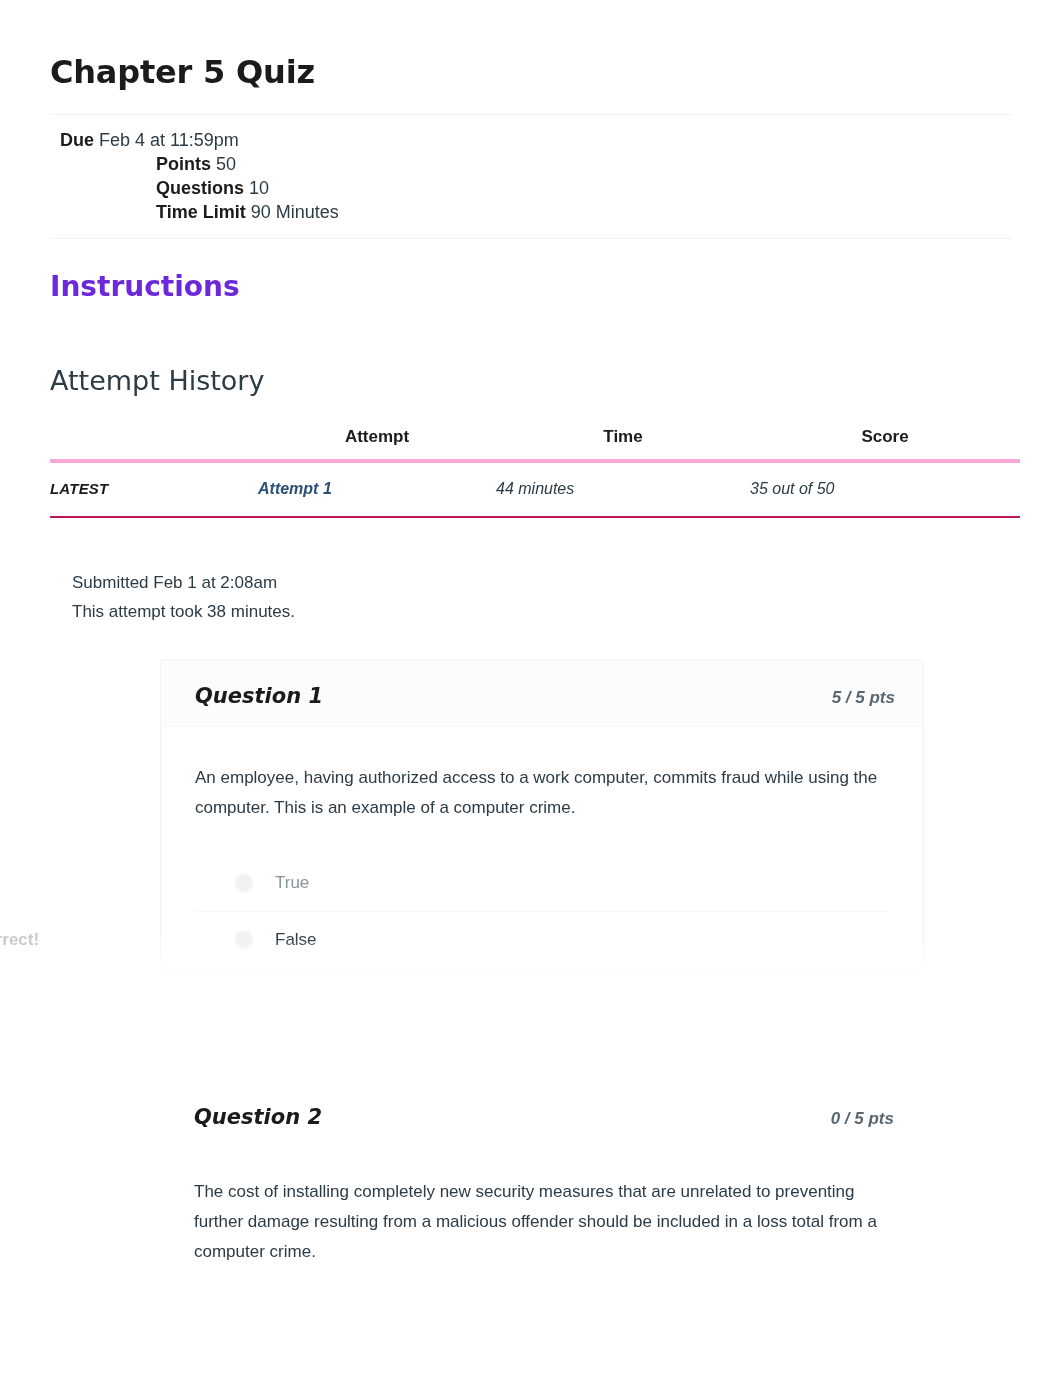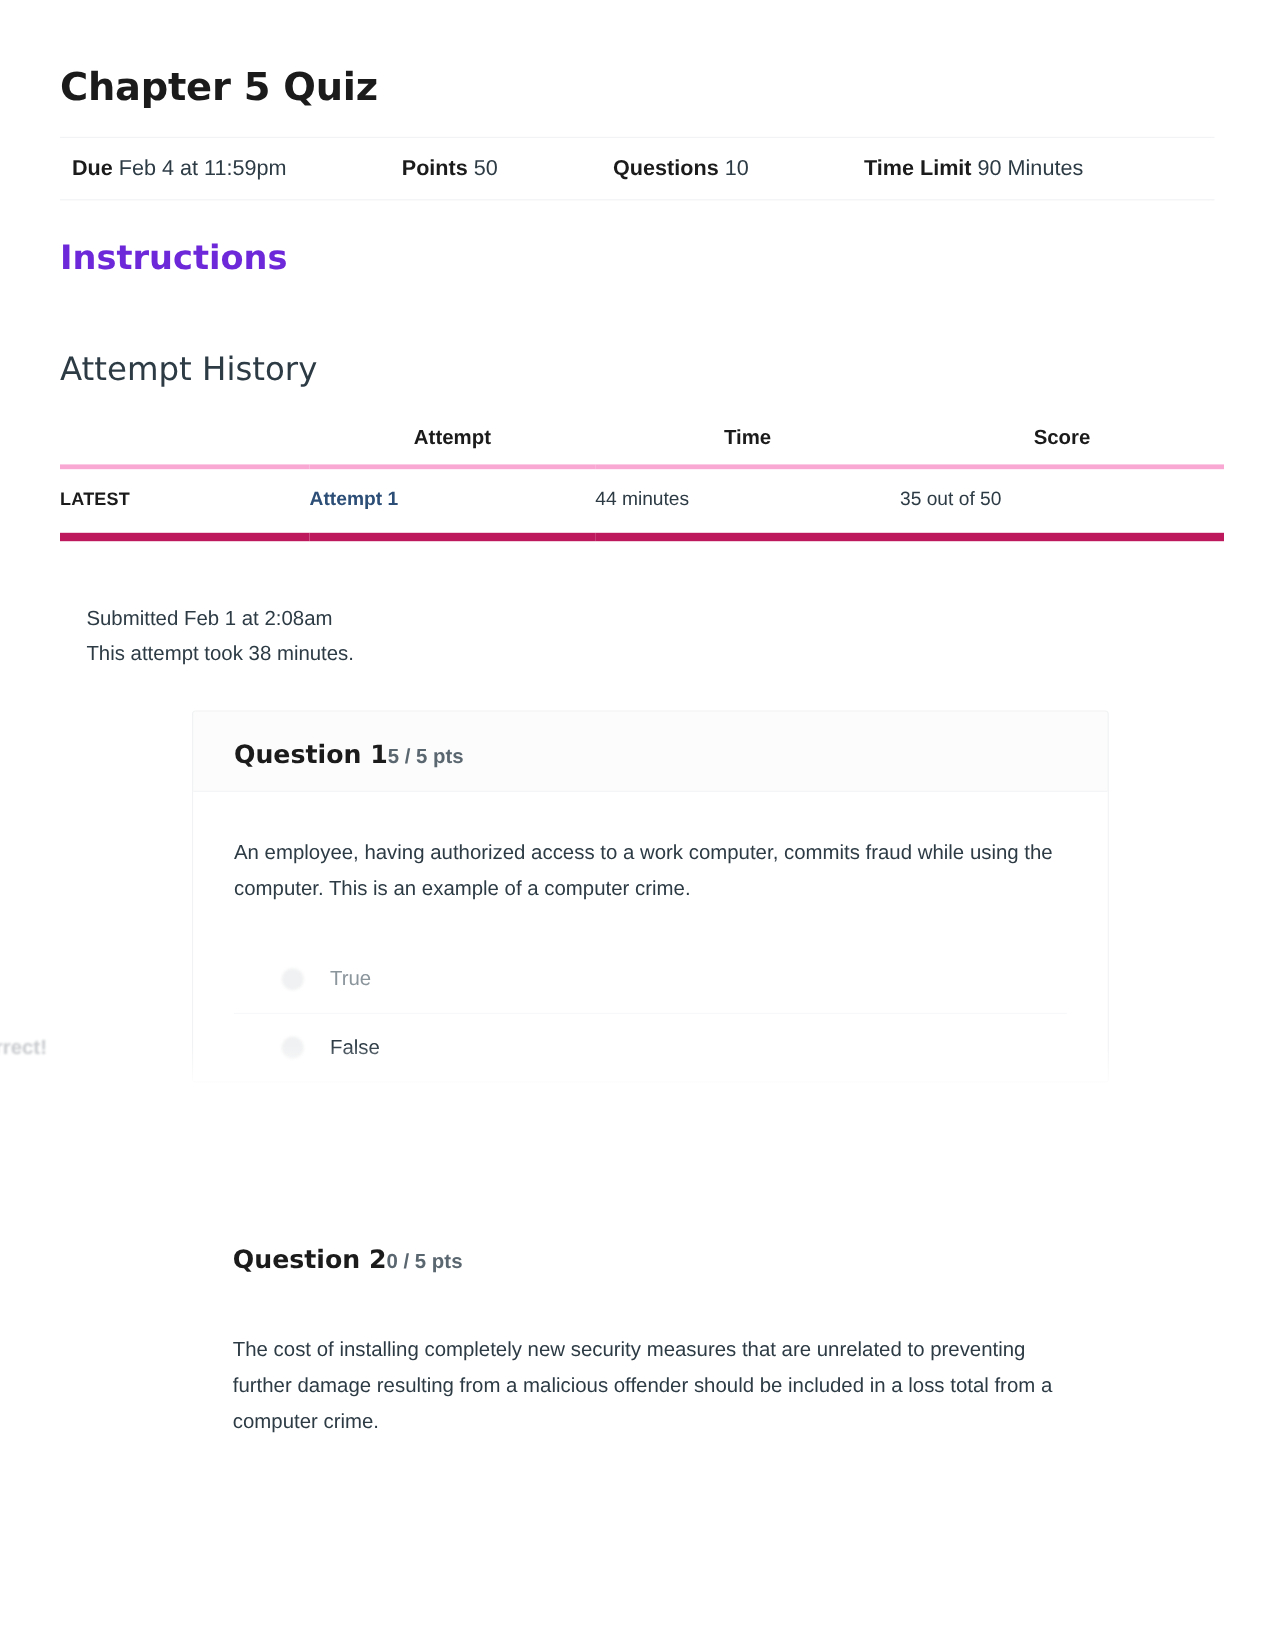--- a/index.html
+++ b/index.html
@@ -38,24 +38,25 @@
     line-height: 40px;
   }
 
   
   .quiz-meta {
     margin-top: 22px;
     border-top: 1px solid #f2f3f4;
     border-bottom: 1px solid #f2f3f4;
     padding: 13px 0 14px 10px;
     display: flex;
-    align-items: center;
+    align-items: flex-start;
     font-size: 18px;
     line-height: 24px;
     color: #2d3b45;
+    flex-direction: column;
   }
   .meta-item { display: inline-block; white-space: nowrap; }
   .meta-item + .meta-item { margin-left: 96px; }
   .meta-label {
     font-weight: 700;
     color: #1b1b1b;
   }
   .meta-value { font-weight: 400; color: #2d3b45; }
 
   
@@ -94,22 +95,23 @@
     font-weight: 700;
     font-size: 17px;
     color: #1b1b1b;
     padding: 6px 0 12px 0;
     border-bottom: 4px solid #f9a8d4;
   }
   table.attempt-table td {
     padding: 17px 0 18px 0;
     color: #2d3b45;
     font-size: 16px;
-    border-bottom: 7px solid #be185d;
+    border-bottom: 2px solid #be185d;
     vertical-align: middle;
+    font-style: italic;
   }
   .col-kept  { width: 208px; }
   .col-attempt { width: 238px; }
   .col-time  { width: 254px; }
   .col-score { width: 270px; }
 
   .latest-badge {
     font-weight: 700;
     font-size: 15px;
     color: #1b1b1b;
@@ -152,22 +154,23 @@
 
   .question.boxed {
     border: 1px solid #f1f2f3;
     border-radius: 3px;
     background: #fcfcfc;
   }
 
   .question-header {
     display: flex;
     align-items: baseline;
-    justify-content: flex-start;
+    justify-content: space-between;
     padding: 22px 28px 16px 34px;
+    font-style: italic;
   }
   .question.plain .question-header {
     padding: 22px 28px 16px 34px;
   }
   .question-name {
     font-family: "DejaVu Sans", sans-serif;
     font-size: 21px;
     font-weight: 700;
     color: #1b1b1b;
     line-height: 28px;

